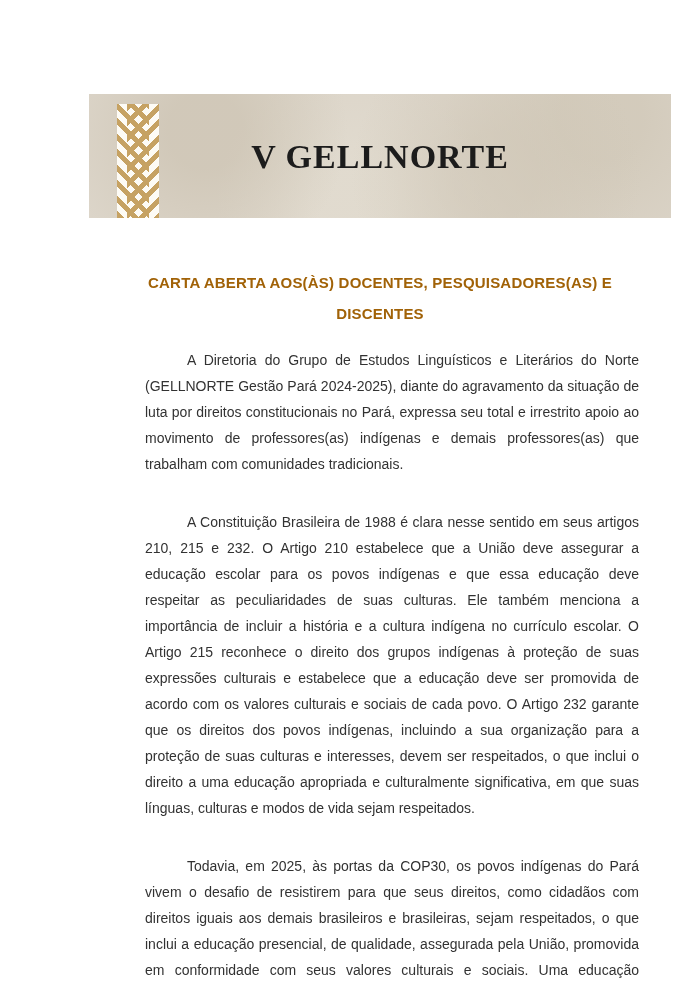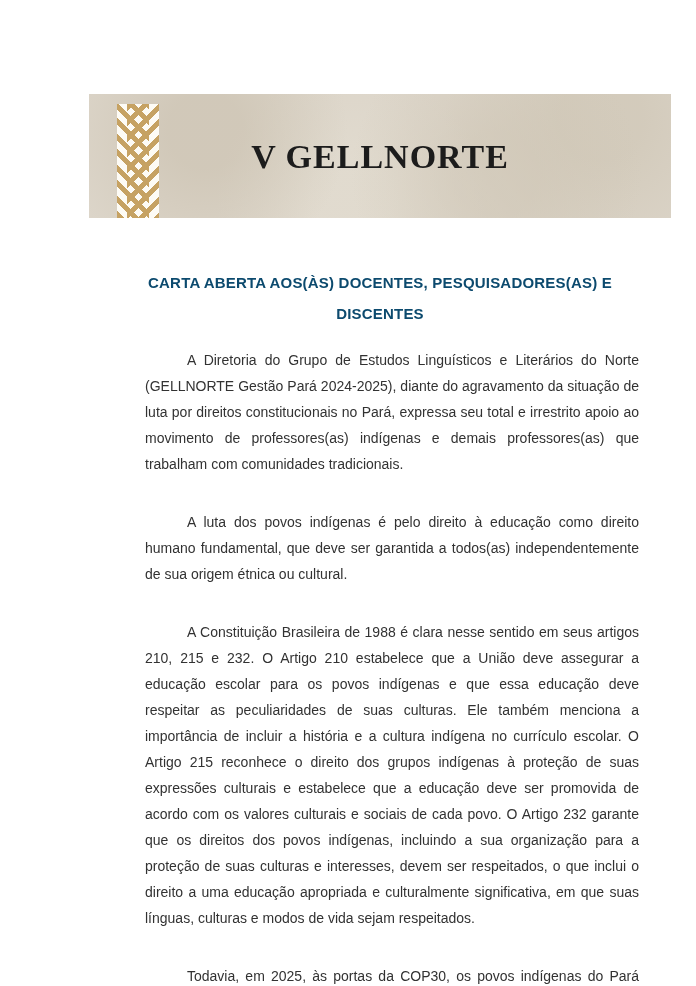--- a/index.html
+++ b/index.html
@@ -74,21 +74,21 @@
   
   .doc-title {
     position: absolute;
     left: 57px;
     right: 57px;
     top: 203px;
     text-align: center;
     font-weight: 700;
     font-size: 15px;
     line-height: 31px;
-    color: #0c4a6e;
+    color: #a16207;
     letter-spacing: 0.2px;
   }
   .doc-title span { display: block; }
 
   
   .body-text {
     position: absolute;
     left: 57px;
     right: 57px;
     top: 283px;
@@ -128,20 +128,19 @@
       </div>
     </div>
   </div>
 
   <div class="doc-title">
     <span>CARTA ABERTA AOS(ÀS) DOCENTES, PESQUISADORES(AS) E DISCENTES</span>
   </div>
 
   <div class="body-text">
     <p>A Diretoria do Grupo de Estudos Linguísticos e Literários do Norte (GELLNORTE Gestão Pará 2024-2025), diante do agravamento da situação de luta por direitos constitucionais no Pará, expressa seu total e irrestrito apoio ao movimento de professores(as) indígenas e demais professores(as) que trabalham com comunidades tradicionais.</p>
-    <p>A luta dos povos indígenas é pelo direito à educação como direito humano fundamental, que deve ser garantida a todos(as) independentemente de sua origem étnica ou cultural.</p>
     <p>A Constituição Brasileira de 1988 é clara nesse sentido em seus artigos 210, 215 e 232. O Artigo 210 estabelece que a União deve assegurar a educação escolar para os povos indígenas e que essa educação deve respeitar as peculiaridades de suas culturas. Ele também menciona a importância de incluir a história e a cultura indígena no currículo escolar. O Artigo 215 reconhece o direito dos grupos indígenas à proteção de suas expressões culturais e estabelece que a educação deve ser promovida de acordo com os valores culturais e sociais de cada povo. O Artigo 232 garante que os direitos dos povos indígenas, incluindo a sua organização para a proteção de suas culturas e interesses, devem ser respeitados, o que inclui o direito a uma educação apropriada e culturalmente significativa, em que suas línguas, culturas e modos de vida sejam respeitados.</p>
     <p>Todavia, em 2025, às portas da COP30, os povos indígenas do Pará vivem o desafio de resistirem para que seus direitos, como cidadãos com direitos iguais aos demais brasileiros e brasileiras, sejam respeitados, o que inclui a educação presencial, de qualidade, assegurada pela União, promovida em conformidade com seus valores culturais e sociais. Uma educação apropriada e culturalmente significativa.</p>
   </div>
 
   <div class="next-banner-edge"></div>
 
 </div>
 
 </body></html>

